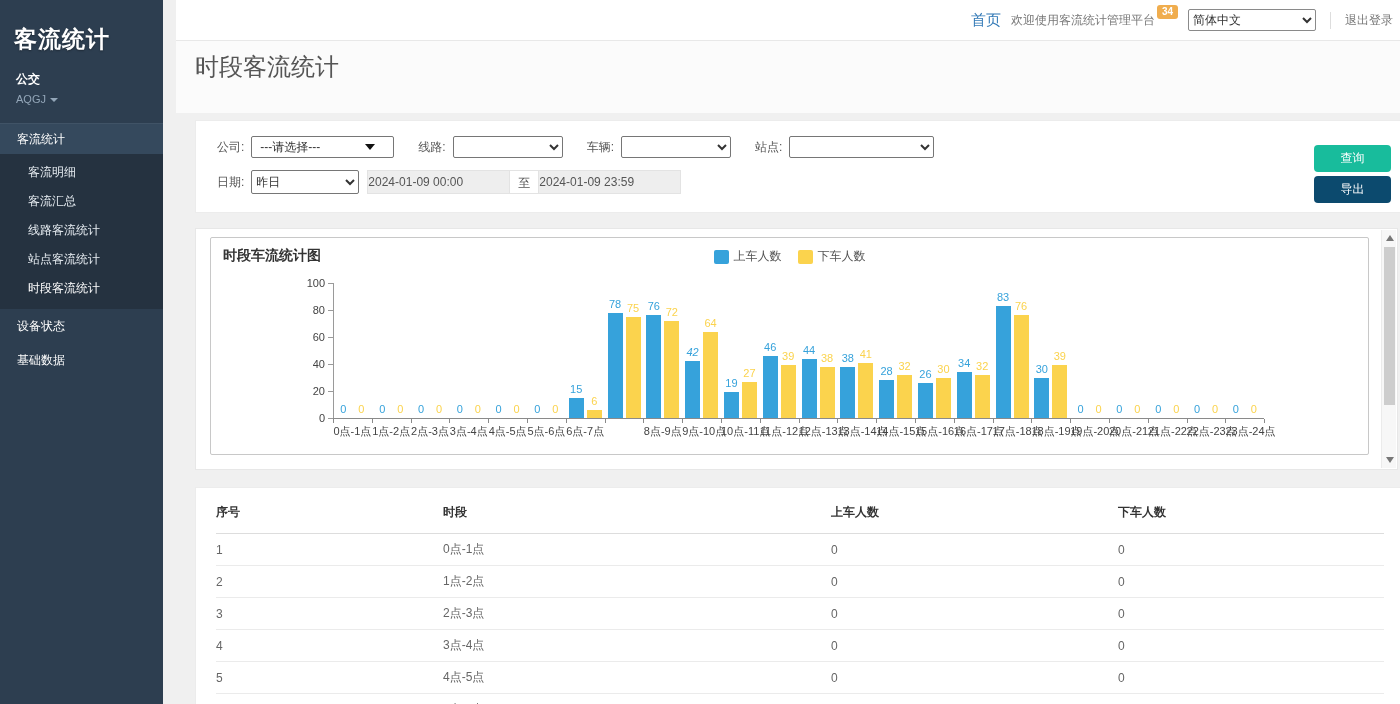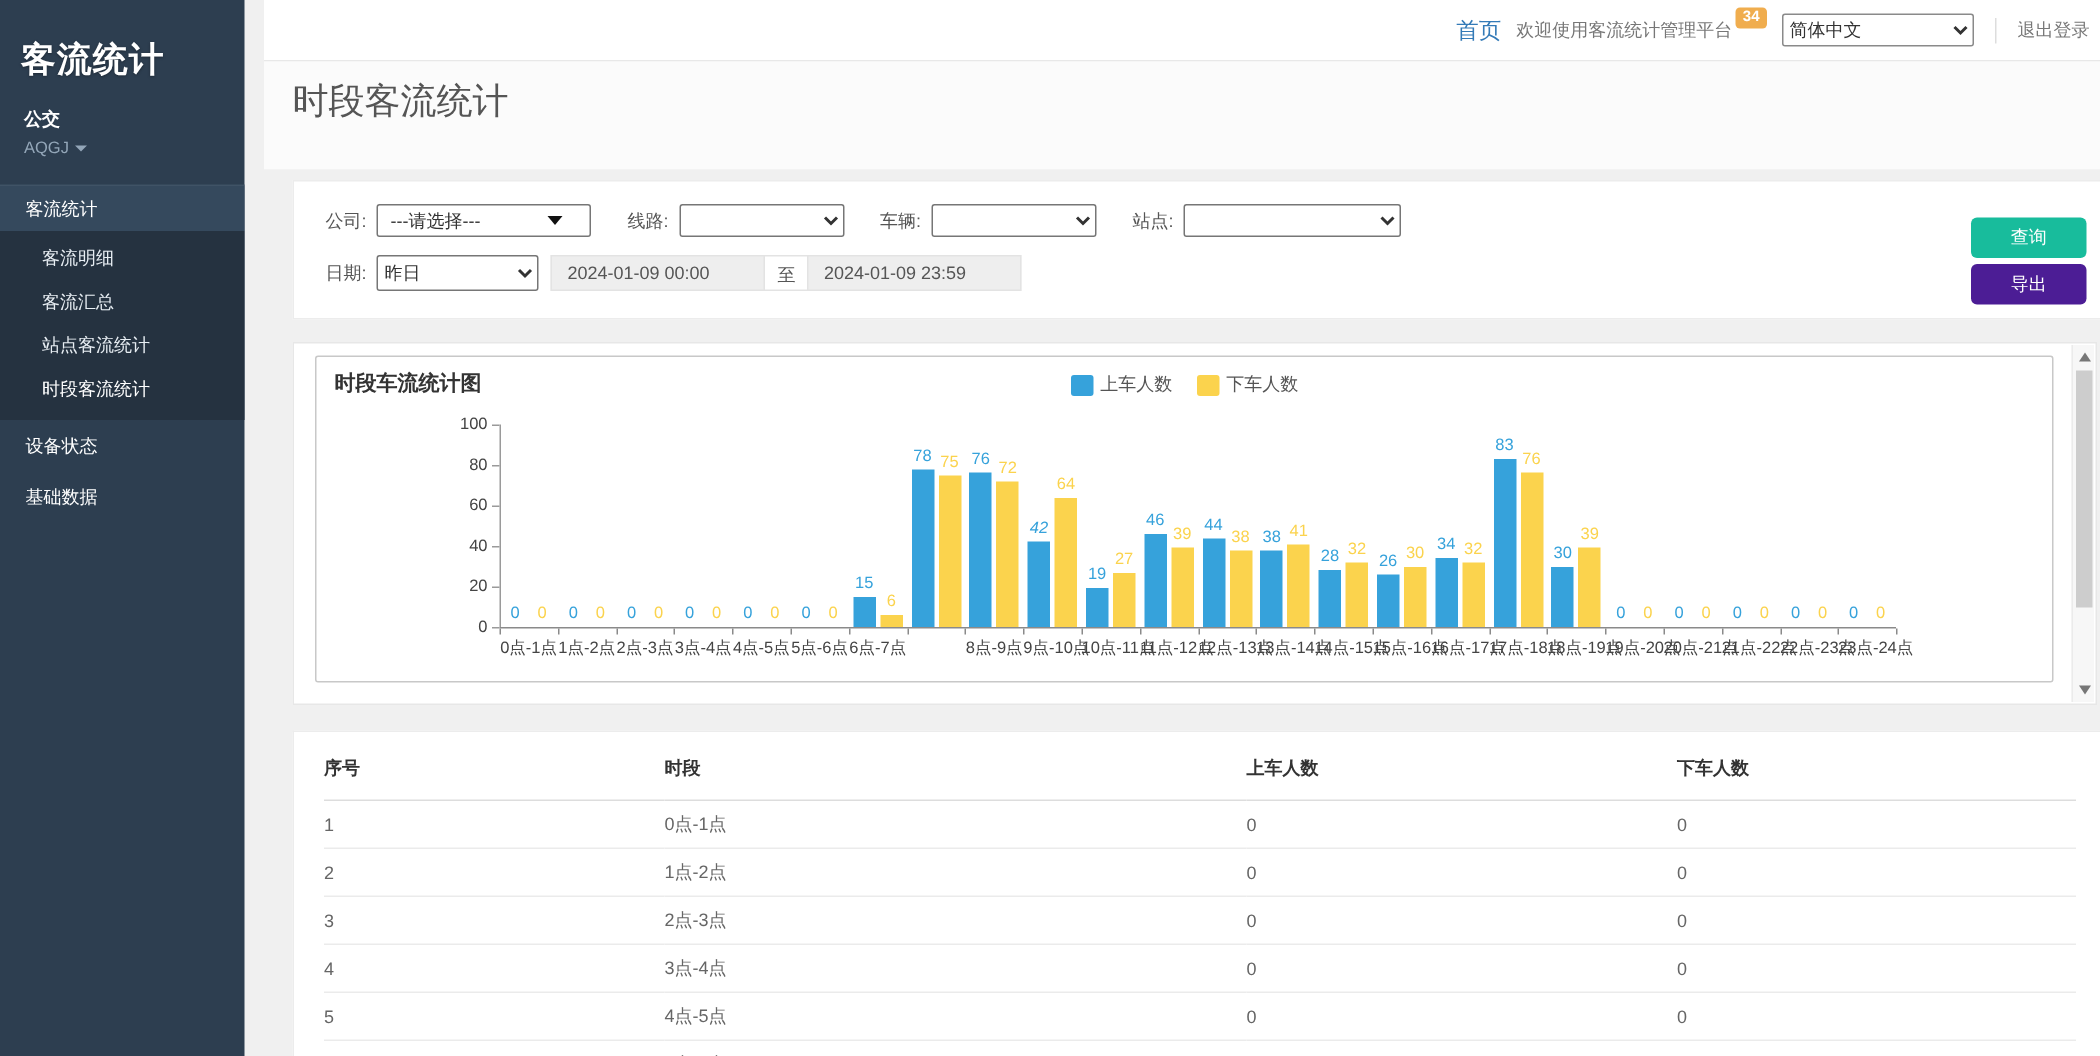--- a/index.html
+++ b/index.html
@@ -63,28 +63,28 @@
   .fake-select .tri { width:0; height:0; border-left:5px solid transparent;
     border-right:5px solid transparent; border-top:6px solid #111; }
   select.plain { height:22px; font-size:12px; color:#333; border:1px solid #767676;
     border-radius:2px; background:#fff; }
   .w110 { width:110px; margin-right:24px; }
   .w145 { width:145px; }
   .gap24 { margin-right:24px; }
   select.date-preset { width:108px; height:24px; }
   .date-group { display:flex; margin-left:8px; }
   .date-input { width:143px; height:24px; background:#eee; border:1px solid #e3e3e3;
-    font-size:12px; color:#555; padding-left:10px; font-family:inherit; }
+    font-size:12px; color:#555; font-family:inherit; }
   .date-mid { width:28px; height:24px; background:#fff; border-top:1px solid #e3e3e3;
     border-bottom:1px solid #e3e3e3; font-size:12px; color:#555; text-align:center;
     line-height:24px; }
   .btn { position:absolute; right:13px; width:77px; height:27px; border:none;
     border-radius:4px; color:#fff; font-size:12px; cursor:pointer; font-family:inherit; }
   .btn-search { top:24px; background:#18bc9c; }
-  .btn-export { top:55px; background:#4c1d95; }
+  .btn-export { top:55px; background:#0c4a6e; }
 
   
   .chart-panel { position:relative; margin:15px 7px 0 0; height:242px;
     background:#fff; border:1px solid #e7e7e7; }
   .chart-box { position:absolute; left:14px; top:8px; right:28px; bottom:14px;
     border:1px solid #c8c8c8; border-radius:2px; overflow:hidden; }
   .chart-title { position:absolute; left:12px; top:9px; font-size:14px;
     font-weight:bold; color:#333; }
   .legend { position:absolute; top:10px; left:50%; transform:translateX(-50%);
     display:flex; gap:16px; }
@@ -129,20 +129,21 @@
     <div class="org-name">公交</div>
     <div class="org-code">
       <span>AQGJ</span><span class="caret"></span>
     </div>
   </div>
   <nav class="menu">
     <div class="menu-parent">客流统计</div>
     <div class="submenu" id="submenu">
         <div class="submenu-item"><span>客流明细</span></div>
         <div class="submenu-item"><span>客流汇总</span></div>
+        <div class="submenu-item"><span>线路客流统计</span></div>
         <div class="submenu-item"><span>站点客流统计</span></div>
         <div class="submenu-item current"><span>时段客流统计</span></div>
       </div>
     <div class="menu-root">设备状态</div>
     <div class="menu-root">基础数据</div>
   </nav>
 </aside>
 
 <div class="main">
 

